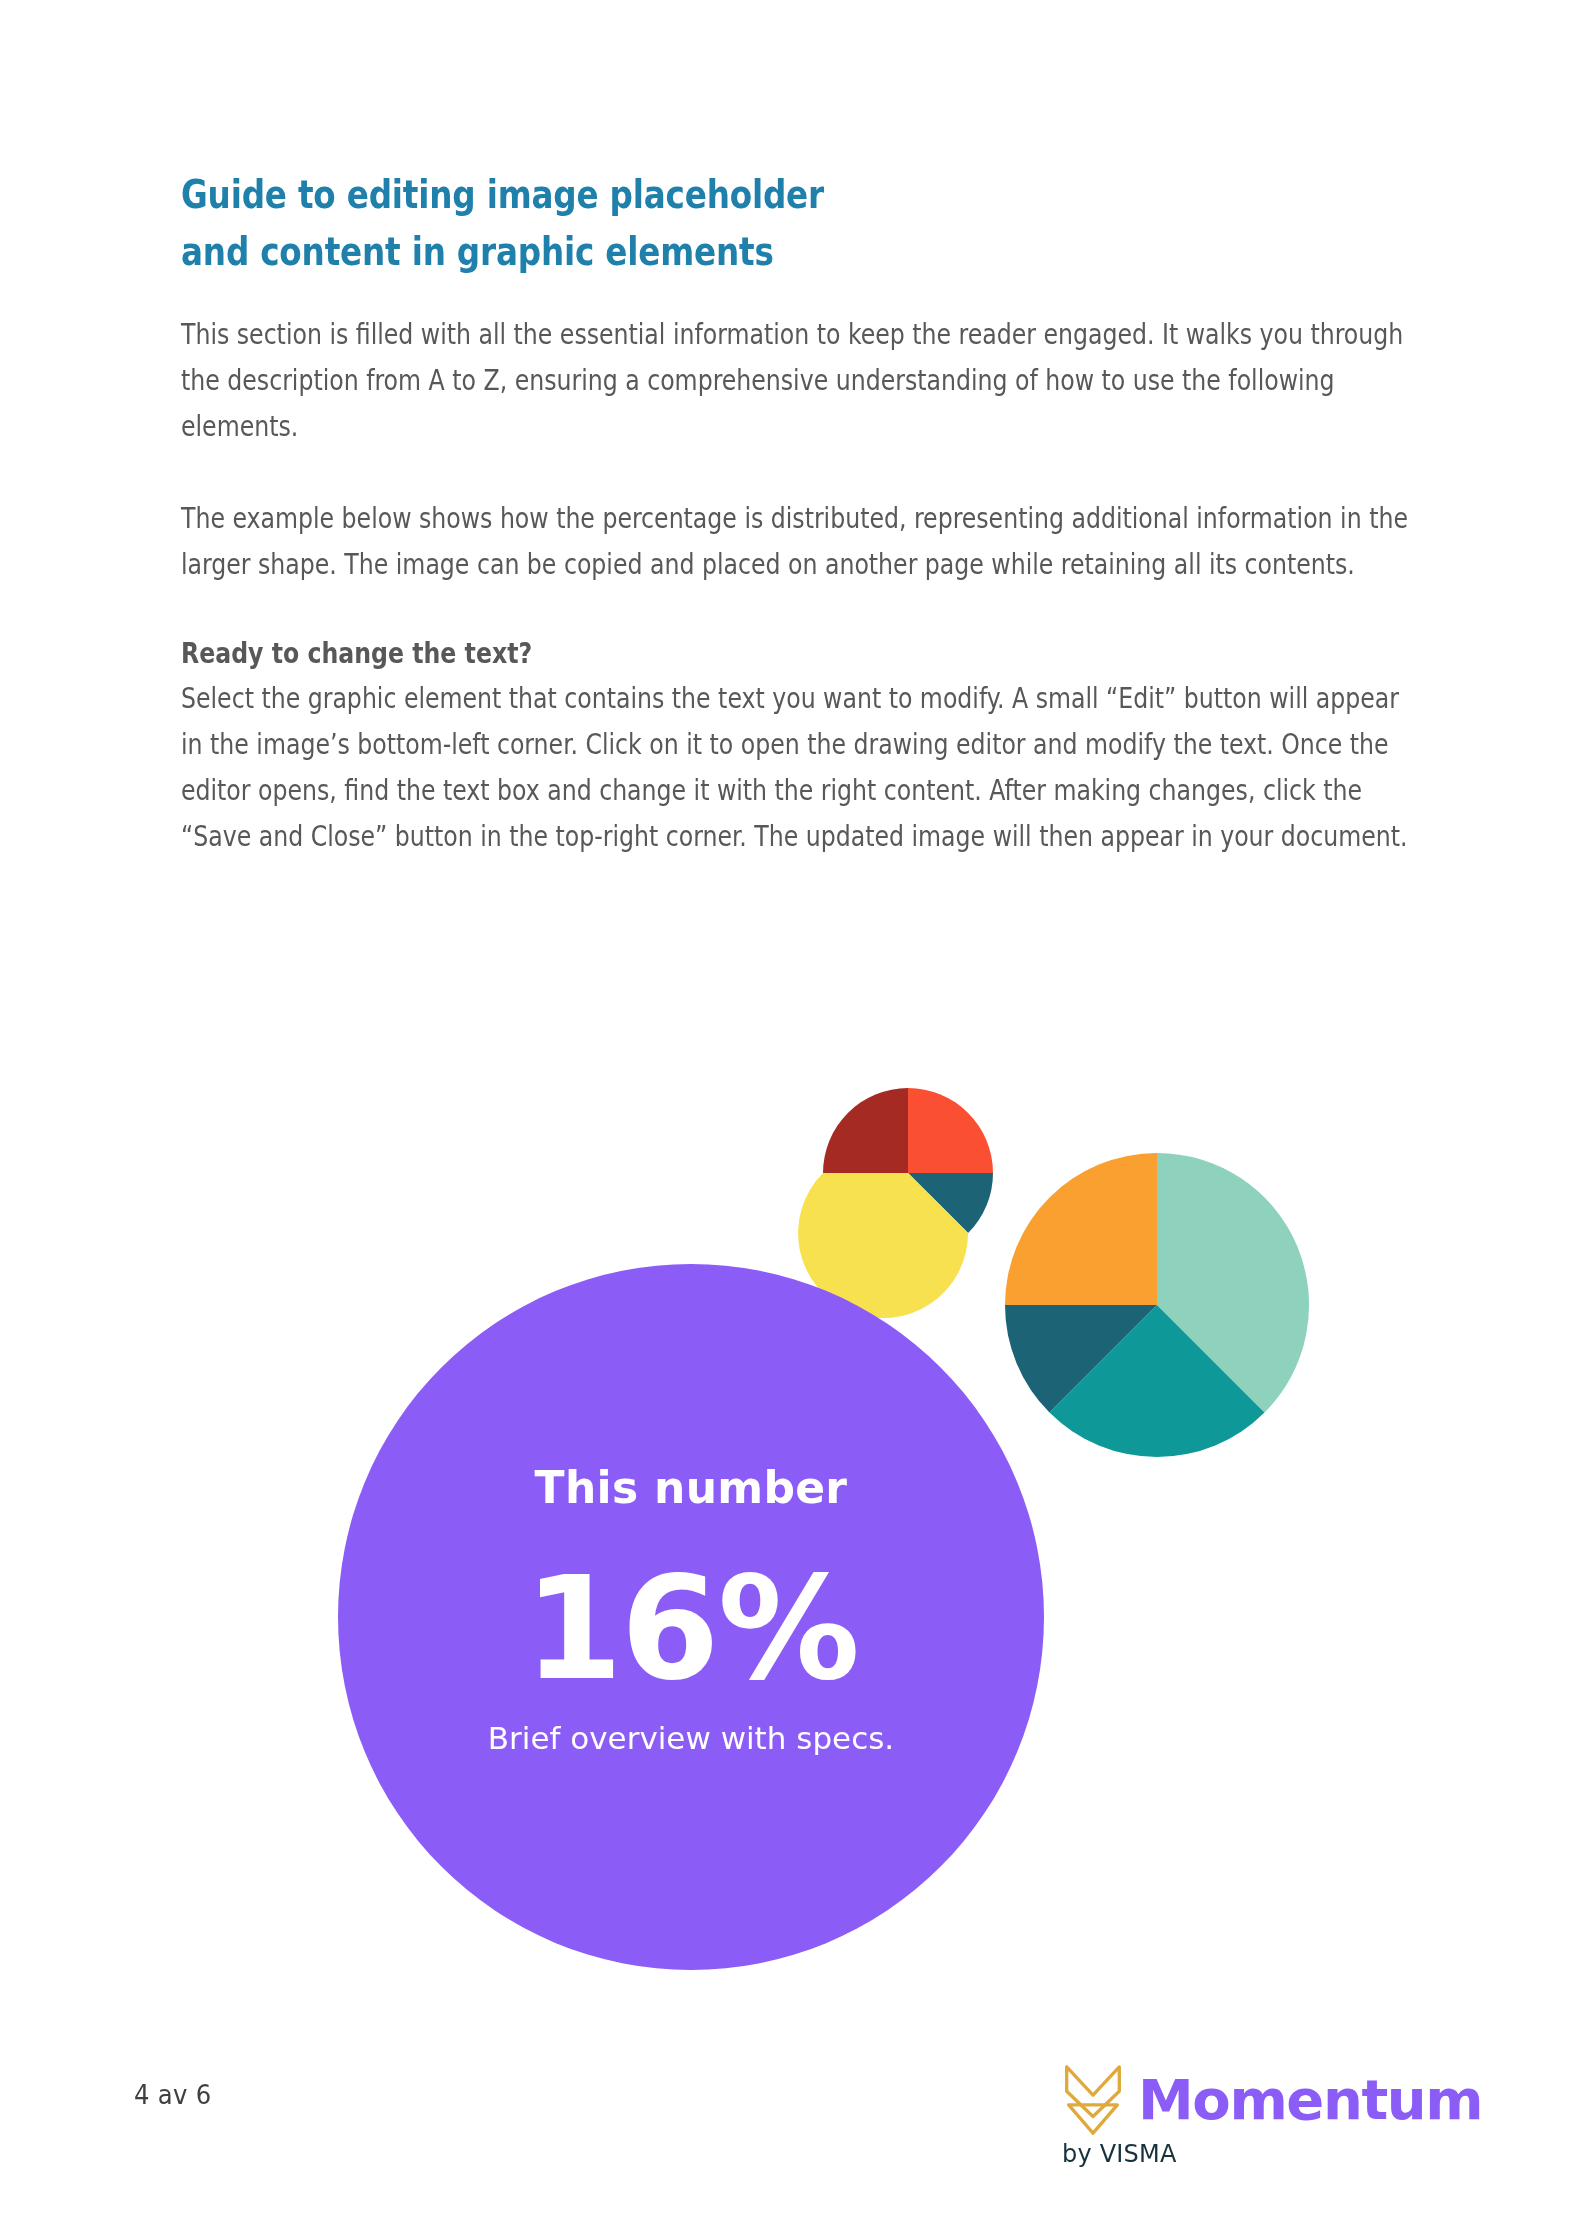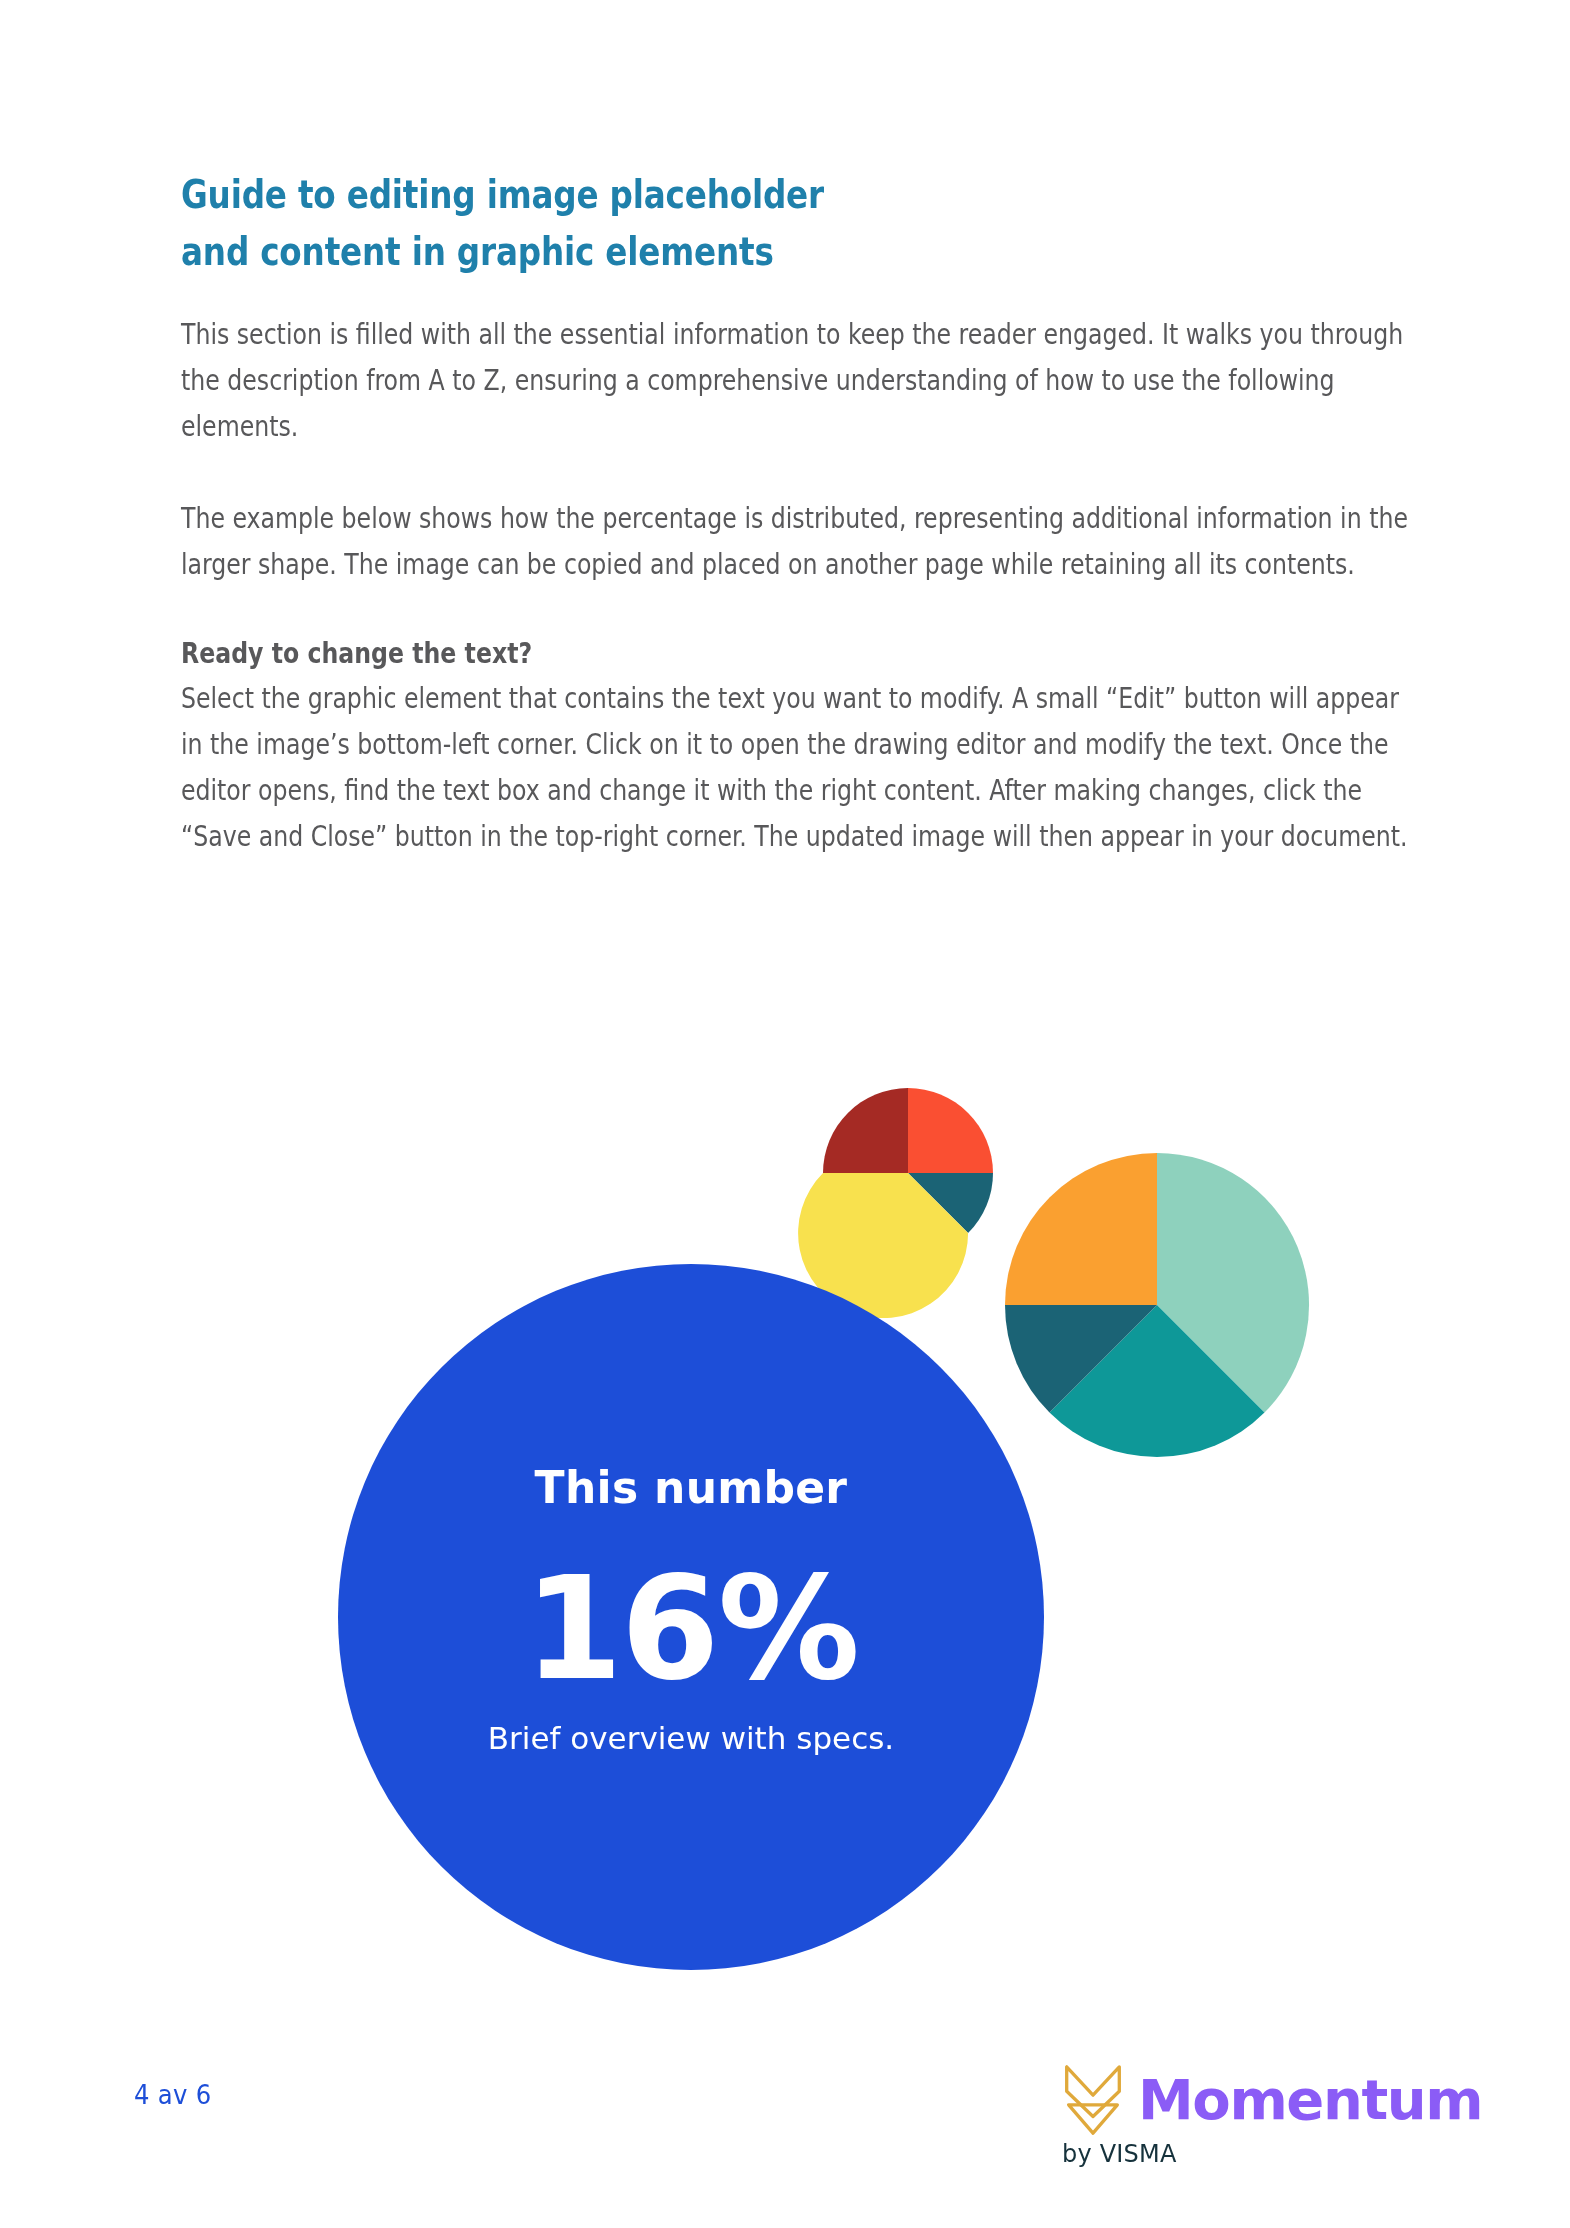--- a/index.html
+++ b/index.html
@@ -54,21 +54,21 @@
 
   
   .graphic { position:absolute; left:0; top:0; width:1570px; height:2228px; pointer-events:none; }
 
   
   .big-circle {
     position:absolute;
     left:338px; top:1264px;
     width:706px; height:706px;
     border-radius:50%;
-    background:#1d4ed8;
+    background:#8b5cf6;
     display:flex; flex-direction:column;
     align-items:center; justify-content:center;
     text-align:center;
   }
   .bc-label {
     color:#ffffff;
     font-family:"DejaVu Sans","Liberation Sans", sans-serif;
     font-weight:bold;
     font-size:44px;
     line-height:52px;
@@ -88,21 +88,21 @@
     color:#ffffff;
     font-family:"DejaVu Sans","Liberation Sans", sans-serif;
     font-size:31px;
     line-height:38px;
     margin-top:15px;
   }
 
   
   .footer-page {
     position:absolute; left:134px; top:2079px;
-    color:#1d4ed8;
+    color:#404040;
     font-family:"DejaVu Sans Condensed","Liberation Sans", sans-serif;
     font-size:27px;
     letter-spacing:0.3px;
   }
   .logo { position:absolute; left:1062px; top:2062px; width:368px; height:100px; }
   .logo-row { display:flex; align-items:center; }
   .logo-mark { width:62px; height:76px; flex:none; margin-right:14px; }
   .logo-word {
     color:#8b5cf6;
     font-family:"DejaVu Sans","Liberation Sans", sans-serif;

